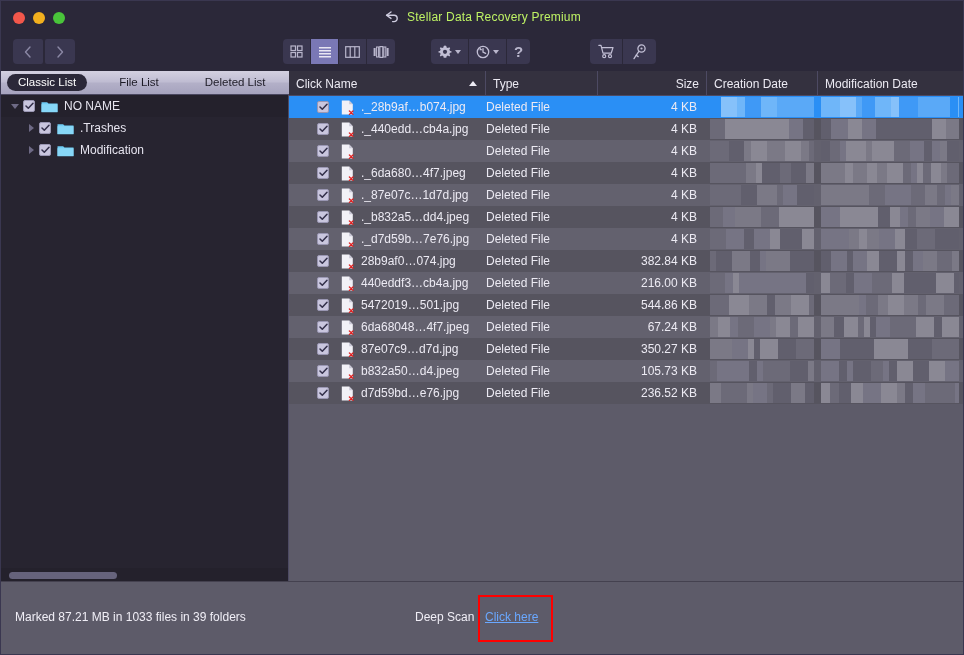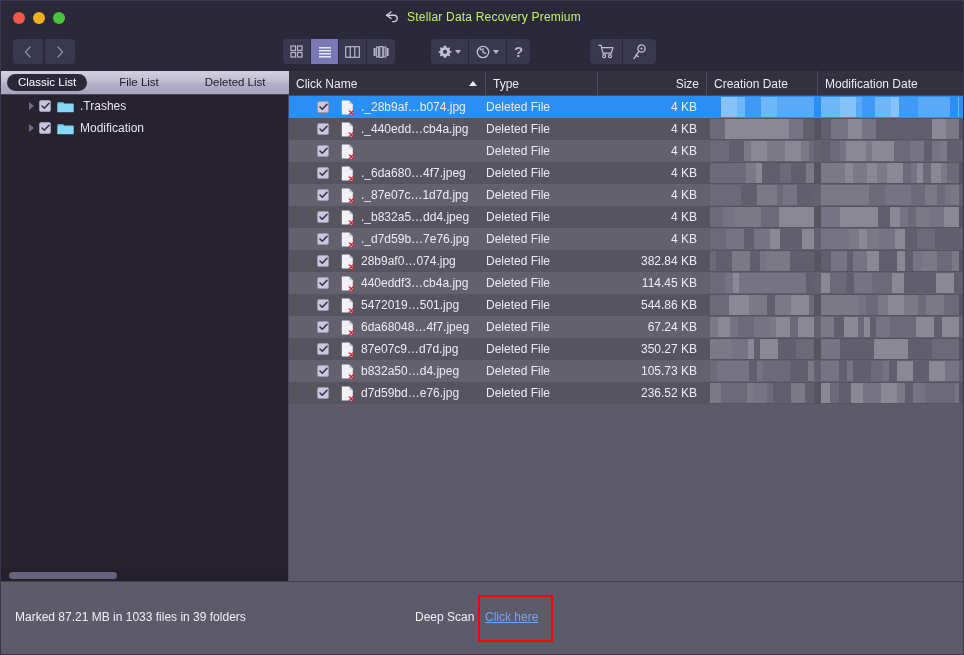--- a/index.html
+++ b/index.html
@@ -335,20 +335,35 @@
   </div>
 
   <div class="tabbar">
     <div class="tab selected">Classic List</div>
     <div class="tab t2">File List</div>
     <div class="tab t3">Deleted List</div>
   </div>
 
   <div class="sidebar">
 
+    <div class="tree-row root">
+      <span class="disclosure">
+        <span class="tri down"></span>
+      </span>
+      <span class="cb">
+        <svg width="9" height="8" viewBox="0 0 9 8">
+          <path d="M1 4 L3.3 6.3 L8 1.2" fill="none" stroke="#33304a" stroke-width="1.5" stroke-linecap="round" stroke-linejoin="round"></path>
+        </svg>
+      </span>
+      <svg class="folder-icon" width="17" height="13" viewBox="0 0 17 13">
+        <path d="M0.5 2.2 h5.6 l1.4 1.4 h9 v8.6 h-16 Z" fill="#6fcdf5"></path>
+        <path d="M0.5 4.2 h16 v7.8 h-16 Z" fill="#87d7f7"></path>
+      </svg>
+      <span class="tree-label">NO NAME</span>
+    </div>
 
 
     <div class="tree-row indent-2">
       <span class="disclosure">
         <span class="tri right"></span>
       </span>
       <span class="cb">
         <svg width="9" height="8" viewBox="0 0 9 8">
           <path d="M1 4 L3.3 6.3 L8 1.2" fill="none" stroke="#33304a" stroke-width="1.5" stroke-linecap="round" stroke-linejoin="round"></path>
         </svg>
@@ -713,21 +728,21 @@
             <path d="M1 4 L3.3 6.3 L8 1.2" fill="none" stroke="#33304a" stroke-width="1.5" stroke-linecap="round" stroke-linejoin="round"></path>
           </svg>
         </div>
         <svg class="file-icon" width="13" height="15" viewBox="0 0 13 15">
           <path d="M0.8 0.6 h7.4 l3.6 3.6 v10.2 h-11 Z" fill="#f2f1f7"></path>
           <path d="M8.2 0.6 v3.6 h3.6 Z" fill="#c9c7d6"></path>
           <path d="M8.4 11 L12 14.4 M12 11 L8.4 14.4" stroke="#e02020" stroke-width="1.3" stroke-linecap="round"></path>
         </svg>
         <div class="cell name" style="width: 200px; text-align: center;">440eddf3…cb4a.jpg</div>
         <div class="cell" style="left: 197px; width: 115px;">Deleted File</div>
-        <div class="cell size" style="left: 309px; width: 109px;">114.45 KB</div>
+        <div class="cell size" style="left: 309px; width: 109px;">216.00 KB</div>
         <div class="redact" style="width: 104px; left: 421px;">
           <span style="width: 15px; background: rgb(108, 106, 120);"></span>
           <span style="width: 8px; background: rgb(118, 116, 132);"></span>
           <span style="width: 6px; background: rgb(138, 136, 148);"></span>
           <span style="width: 8px; background: rgb(118, 116, 132);"></span>
           <span style="width: 14px; background: rgb(118, 116, 132);"></span>
           <span style="width: 17px; background: rgb(118, 116, 132);"></span>
           <span style="width: 18px; background: rgb(118, 116, 132);"></span>
           <span style="width: 10px; background: rgb(118, 116, 132);"></span>
           <span style="width: 8px; background: rgb(97, 95, 109);"></span>

